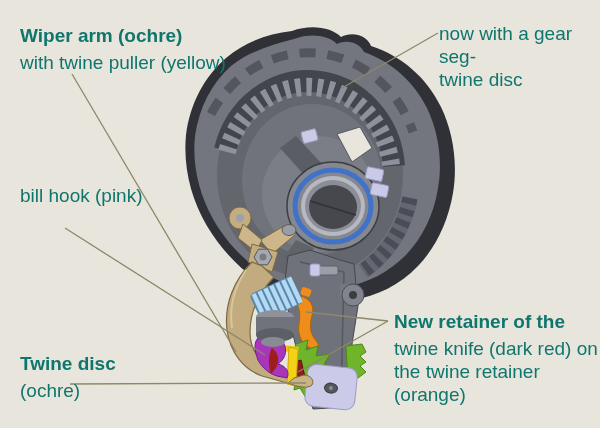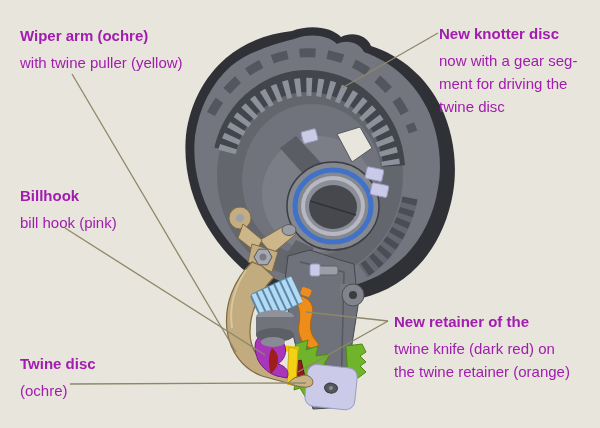--- a/index.html
+++ b/index.html
@@ -4,22 +4,22 @@
 <style>
   html,body{margin:0;padding:0;}
   #stage{
     position:relative;width:600px;height:428px;overflow:hidden;
     background:#e8e5dc;
     font-family:"Liberation Sans", sans-serif;
   }
   #machine-svg{position:absolute;left:0;top:0;}
   .label{
     position:absolute;
-    color:#a21caf;
-    font-size:15px;
+    color:#0f766e;
+    font-size:19px;
     line-height:23px;
   }
   .label .t{font-weight:700;margin-bottom:4px;}
   .label .b{font-weight:400;}
 </style>
 </head>
 <body>
 
 <div id="stage">
 
@@ -171,28 +171,25 @@
       <line x1="388" y1="321" x2="298" y2="372" stroke="#8e8768"></line>
     </g>
   </svg>
 
   <div class="label" style="left:20px;top:24px;">
     <div class="t">Wiper arm (ochre)</div>
     <div class="b">with twine puller (yellow)</div>
   </div>
 
   <div class="label" style="left:439px;top:22px;width:155px;">
-    <div class="t">New knotter disc</div>
     <div class="b">now with a gear seg-</div>
-    <div class="b">ment for driving the</div>
     <div class="b">twine disc</div>
   </div>
 
   <div class="label" style="left:20px;top:184px;">
-    <div class="t">Billhook</div>
     <div class="b">bill hook (pink)</div>
   </div>
 
   <div class="label" style="left:20px;top:352px;">
     <div class="t">Twine disc</div>
     <div class="b">(ochre)</div>
   </div>
 
   <div class="label" style="left:394px;top:310px;width:205px;">
     <div class="t">New retainer of the</div>

